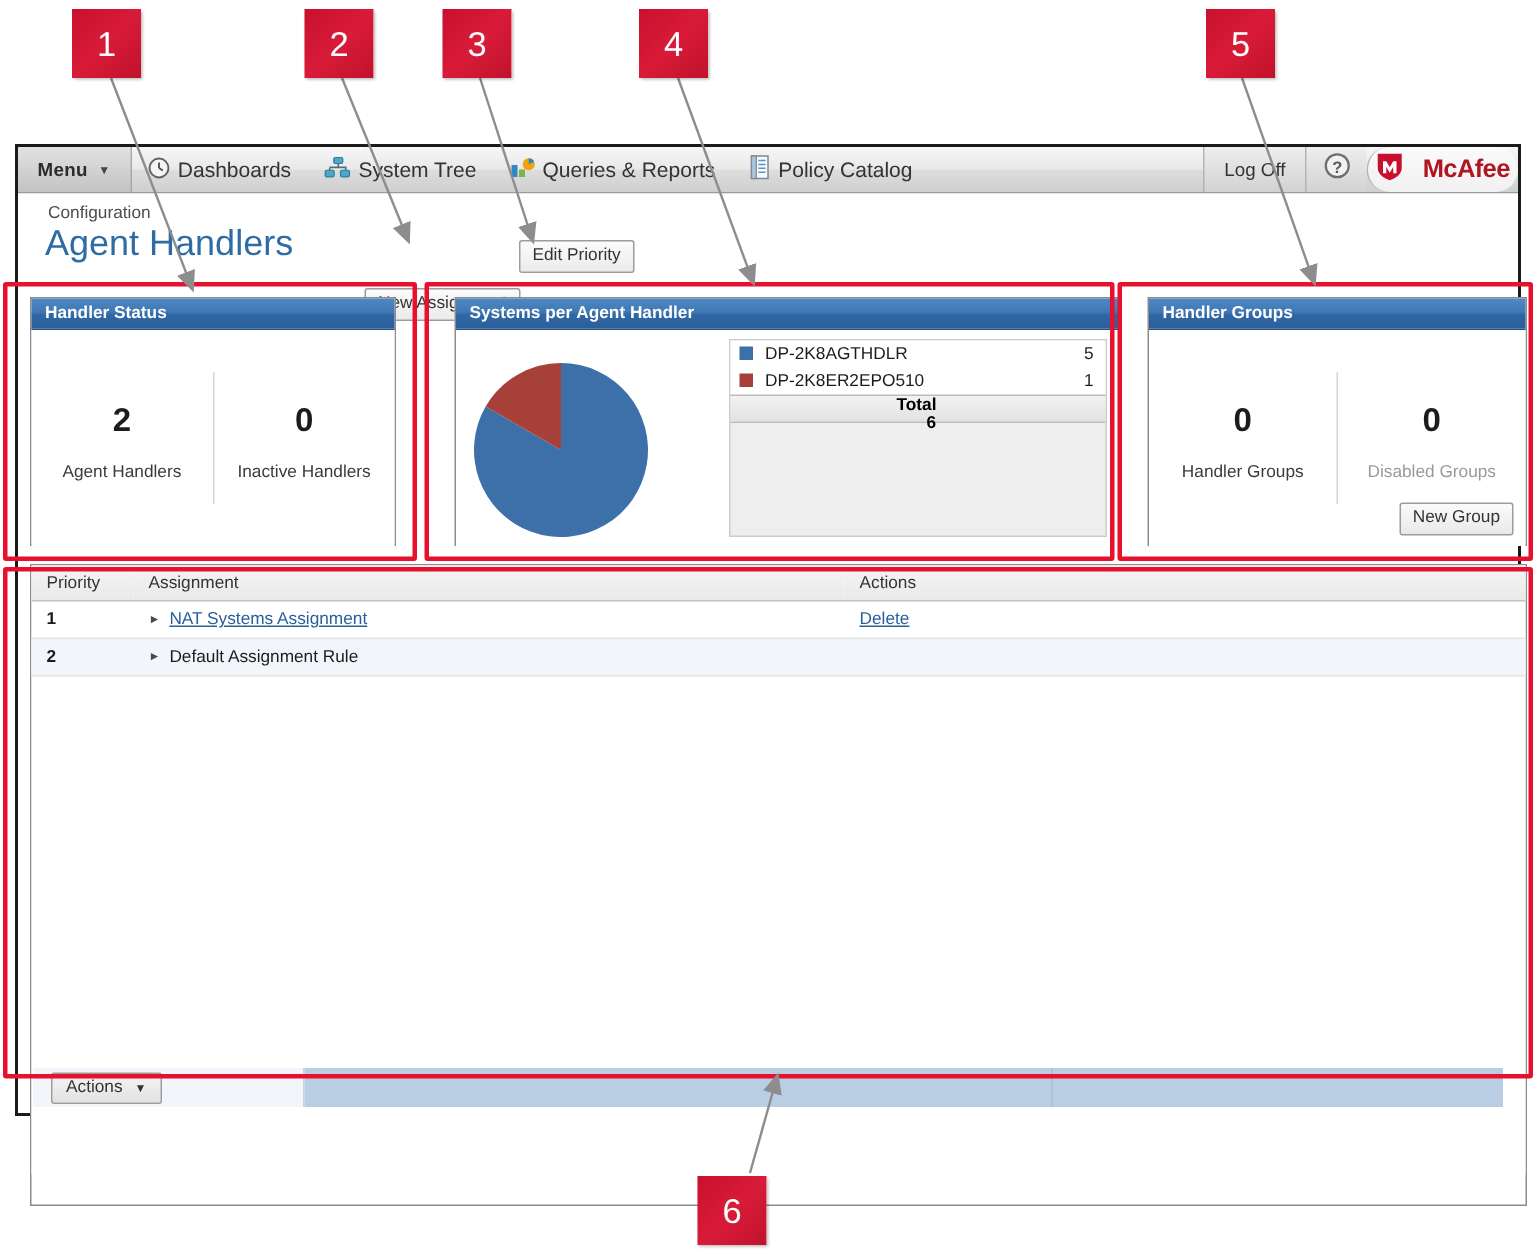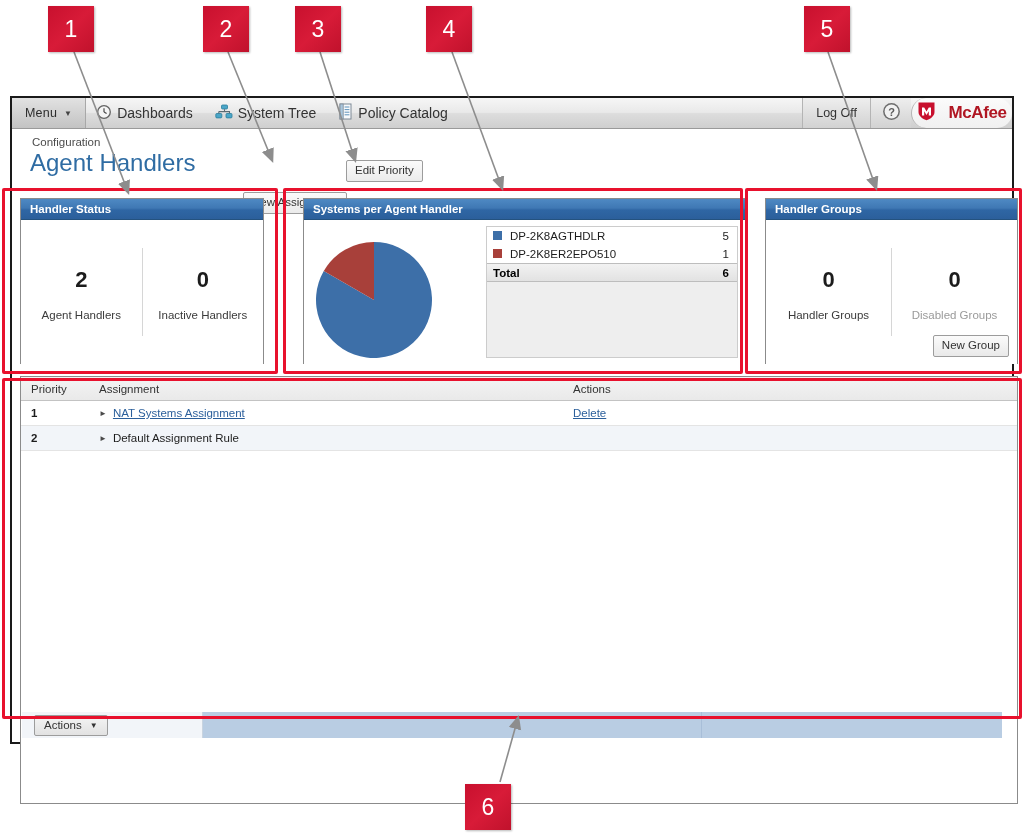--- a/index.html
+++ b/index.html
@@ -20,21 +20,21 @@
   .menu-bar{
     position:absolute;left:0;top:0;width:100%;height:31px;
     background:linear-gradient(to bottom,#f6f6f6 0%,#e9e9e9 48%,#dddddd 52%,#cfcfcf 100%);
     border-bottom:1px solid #9a9a9a;box-sizing:border-box;
     display:flex;align-items:stretch;
   }
   .menu-btn{
     display:flex;align-items:center;padding:0 13px;
     background:linear-gradient(to bottom,#e2e2e2 0%,#d2d2d2 50%,#c3c3c3 100%);
     border-right:1px solid #a8a8a8;
-    font-weight:normal;font-size:12.5px;color:#2c2c2c;letter-spacing:.2px;
+    font-weight:bold;font-size:12.5px;color:#2c2c2c;letter-spacing:.2px;
     cursor:pointer;
   }
   .menu-btn .caret{margin-left:7px;font-size:8px;color:#444;}
   .nav-item{
     display:flex;align-items:center;gap:5px;padding:0 12px 0 10px;
     font-size:14px;color:#333;cursor:pointer;white-space:nowrap;
   }
   .nav-item .lbl{position:relative;top:0px;}
   .spacer{flex:1;}
   .logoff{
@@ -109,21 +109,21 @@
     font-size:11.5px;color:#1c1c1c;background:#ffffff;
     border-bottom:1px solid #ffffff;
   }
   .leg-row .sw{width:9px;height:9px;margin-right:8px;flex:0 0 auto;}
   .leg-row .nm{flex:1;white-space:nowrap;overflow:hidden;}
   .leg-row .vl{width:26px;text-align:right;}
   .leg-total{
     display:flex;align-items:center;height:17px;padding:0 8px 0 6px;
     font-size:11.5px;font-weight:bold;color:#000;
     background:linear-gradient(to bottom,#f2f2f2,#e2e2e2);
-    border-top:1px solid #bdbdbd;border-bottom:1px solid #bdbdbd;
+    border-top:1px solid #bdbdbd;border-bottom:1px solid #bdbdbd;flex-direction:column;
   }
   .leg-total .nm{flex:1;}
   .leg-total .vl{width:26px;text-align:right;}
 
   
   #card-rules{left:8px;top:278px;width:998px;height:428px;border:1px solid #8b8b8b;}
   table.rules{width:100%;border-collapse:collapse;table-layout:fixed;}
   table.rules th{
     background:linear-gradient(to bottom,#f4f4f4,#e9e9e9);
     border-bottom:1px solid #c3c3c3;
@@ -198,20 +198,31 @@
           <svg width="18" height="16" viewBox="0 0 18 16">
               <rect x="6.5" y="1" width="6" height="4" rx="1" fill="#4ba6c8" stroke="#2a7e9c" stroke-width=".8"></rect>
               <rect x="0.8" y="9.5" width="6" height="4.4" rx="1" fill="#4ba6c8" stroke="#2a7e9c" stroke-width=".8"></rect>
               <rect x="11" y="9.5" width="6" height="4.4" rx="1" fill="#4ba6c8" stroke="#2a7e9c" stroke-width=".8"></rect>
               <path d="M9.5 5.2v2.3M3.8 7.6h11.2M3.8 7.6v1.7M14.5 7.6v1.7" stroke="#5c6b73" stroke-width="1.1" fill="none"></path>
             </svg>
         </span>
         <span class="lbl">System Tree</span>
       </div>
 
+      <div class="nav-item">
+        <span>
+          <svg width="17" height="16" viewBox="0 0 17 16">
+              <rect x="1" y="6" width="4" height="8" fill="#2f87c4"></rect>
+              <rect x="6" y="9" width="4" height="5" fill="#7ab648"></rect>
+              <circle cx="12.5" cy="5.5" r="4" fill="#f2a20c"></circle>
+              <path d="M12.5 1.5a4 4 0 0 1 3.6 2.3l-3.6 1.7z" fill="#2f87c4"></path>
+            </svg>
+        </span>
+        <span class="lbl">Queries &amp; Reports</span>
+      </div>
 
       <div class="nav-item">
         <span>
           <svg width="15" height="17" viewBox="0 0 15 17">
               <rect x="2" y="1" width="11" height="15" fill="#f7f9fb" stroke="#7d8996" stroke-width="1"></rect>
               <rect x="2" y="1" width="3.2" height="15" fill="#a9c6dd" stroke="#7d8996" stroke-width=".8"></rect>
               <line x1="6.6" y1="4" x2="11.4" y2="4" stroke="#5f93bc" stroke-width="1"></line>
               <line x1="6.6" y1="6.6" x2="11.4" y2="6.6" stroke="#5f93bc" stroke-width="1"></line>
               <line x1="6.6" y1="9.2" x2="11.4" y2="9.2" stroke="#5f93bc" stroke-width="1"></line>
               <line x1="6.6" y1="11.8" x2="11.4" y2="11.8" stroke="#5f93bc" stroke-width="1"></line>

